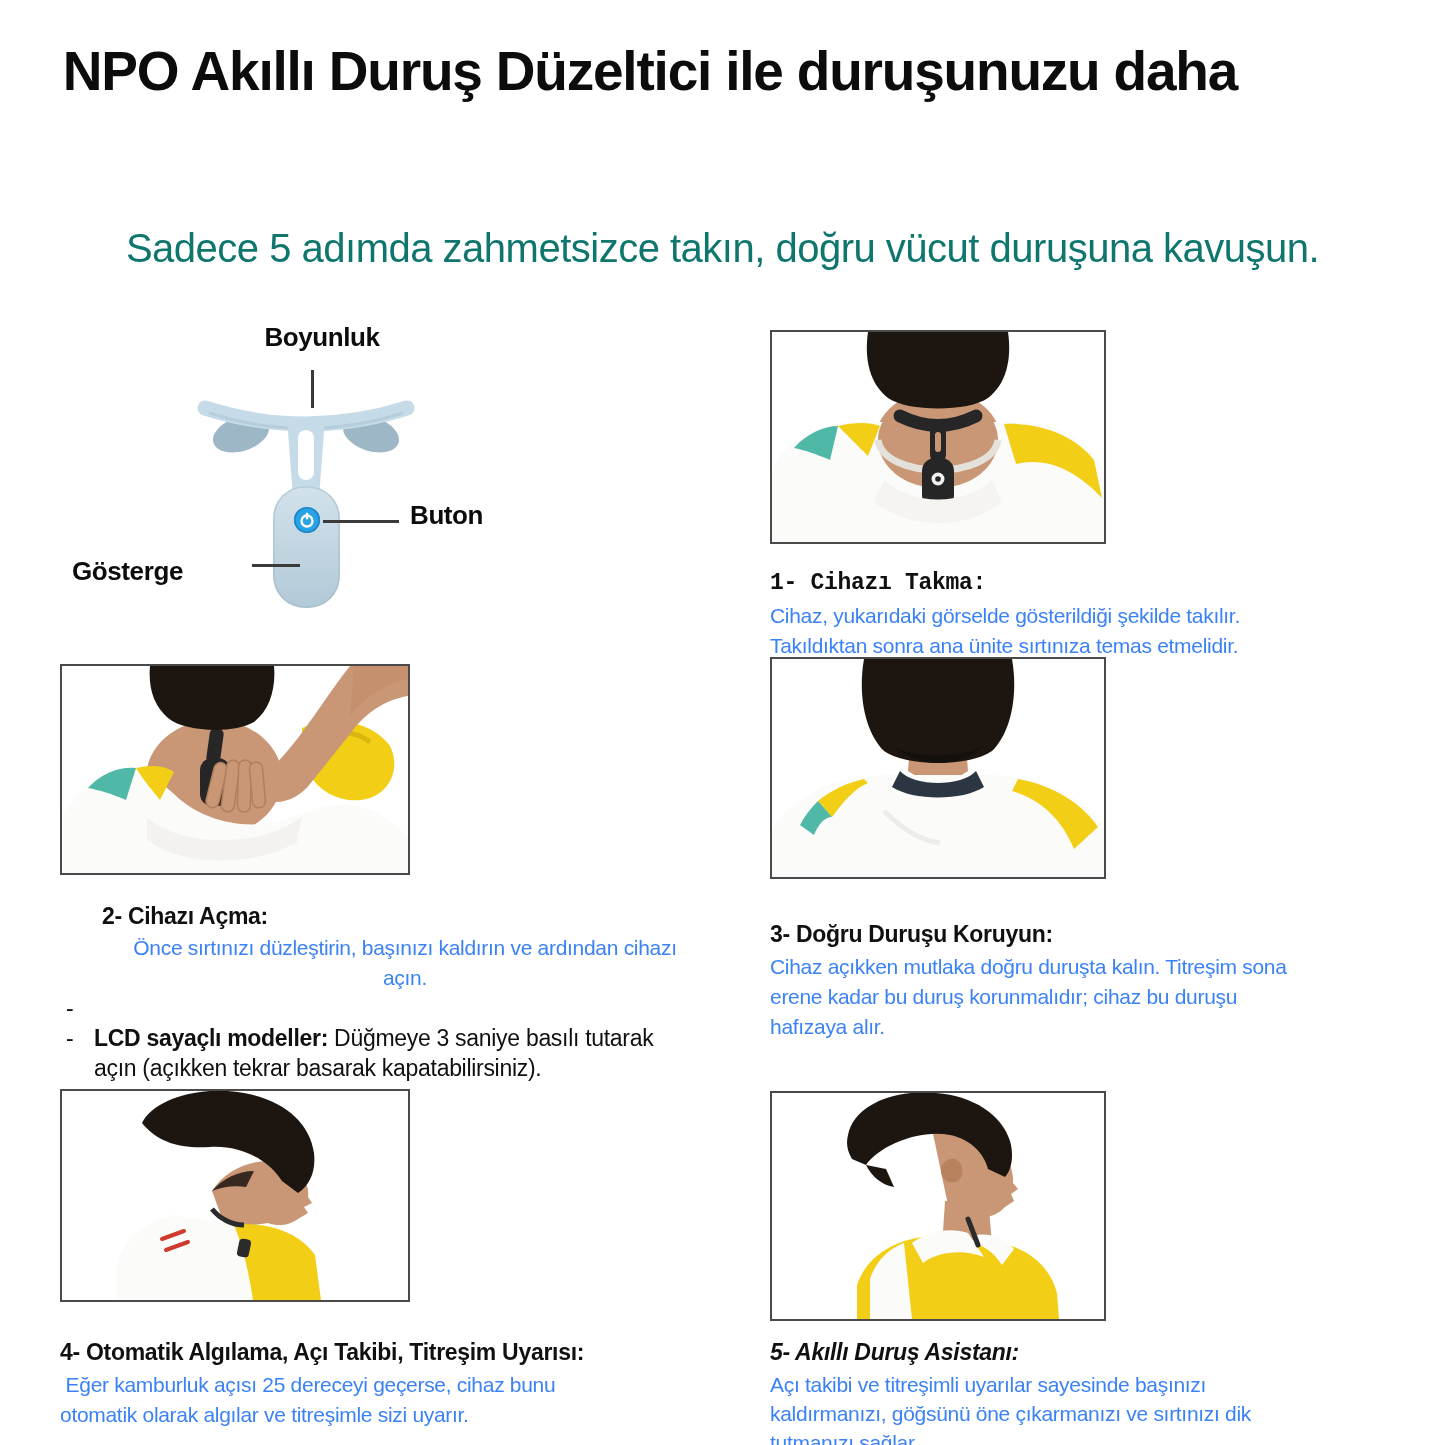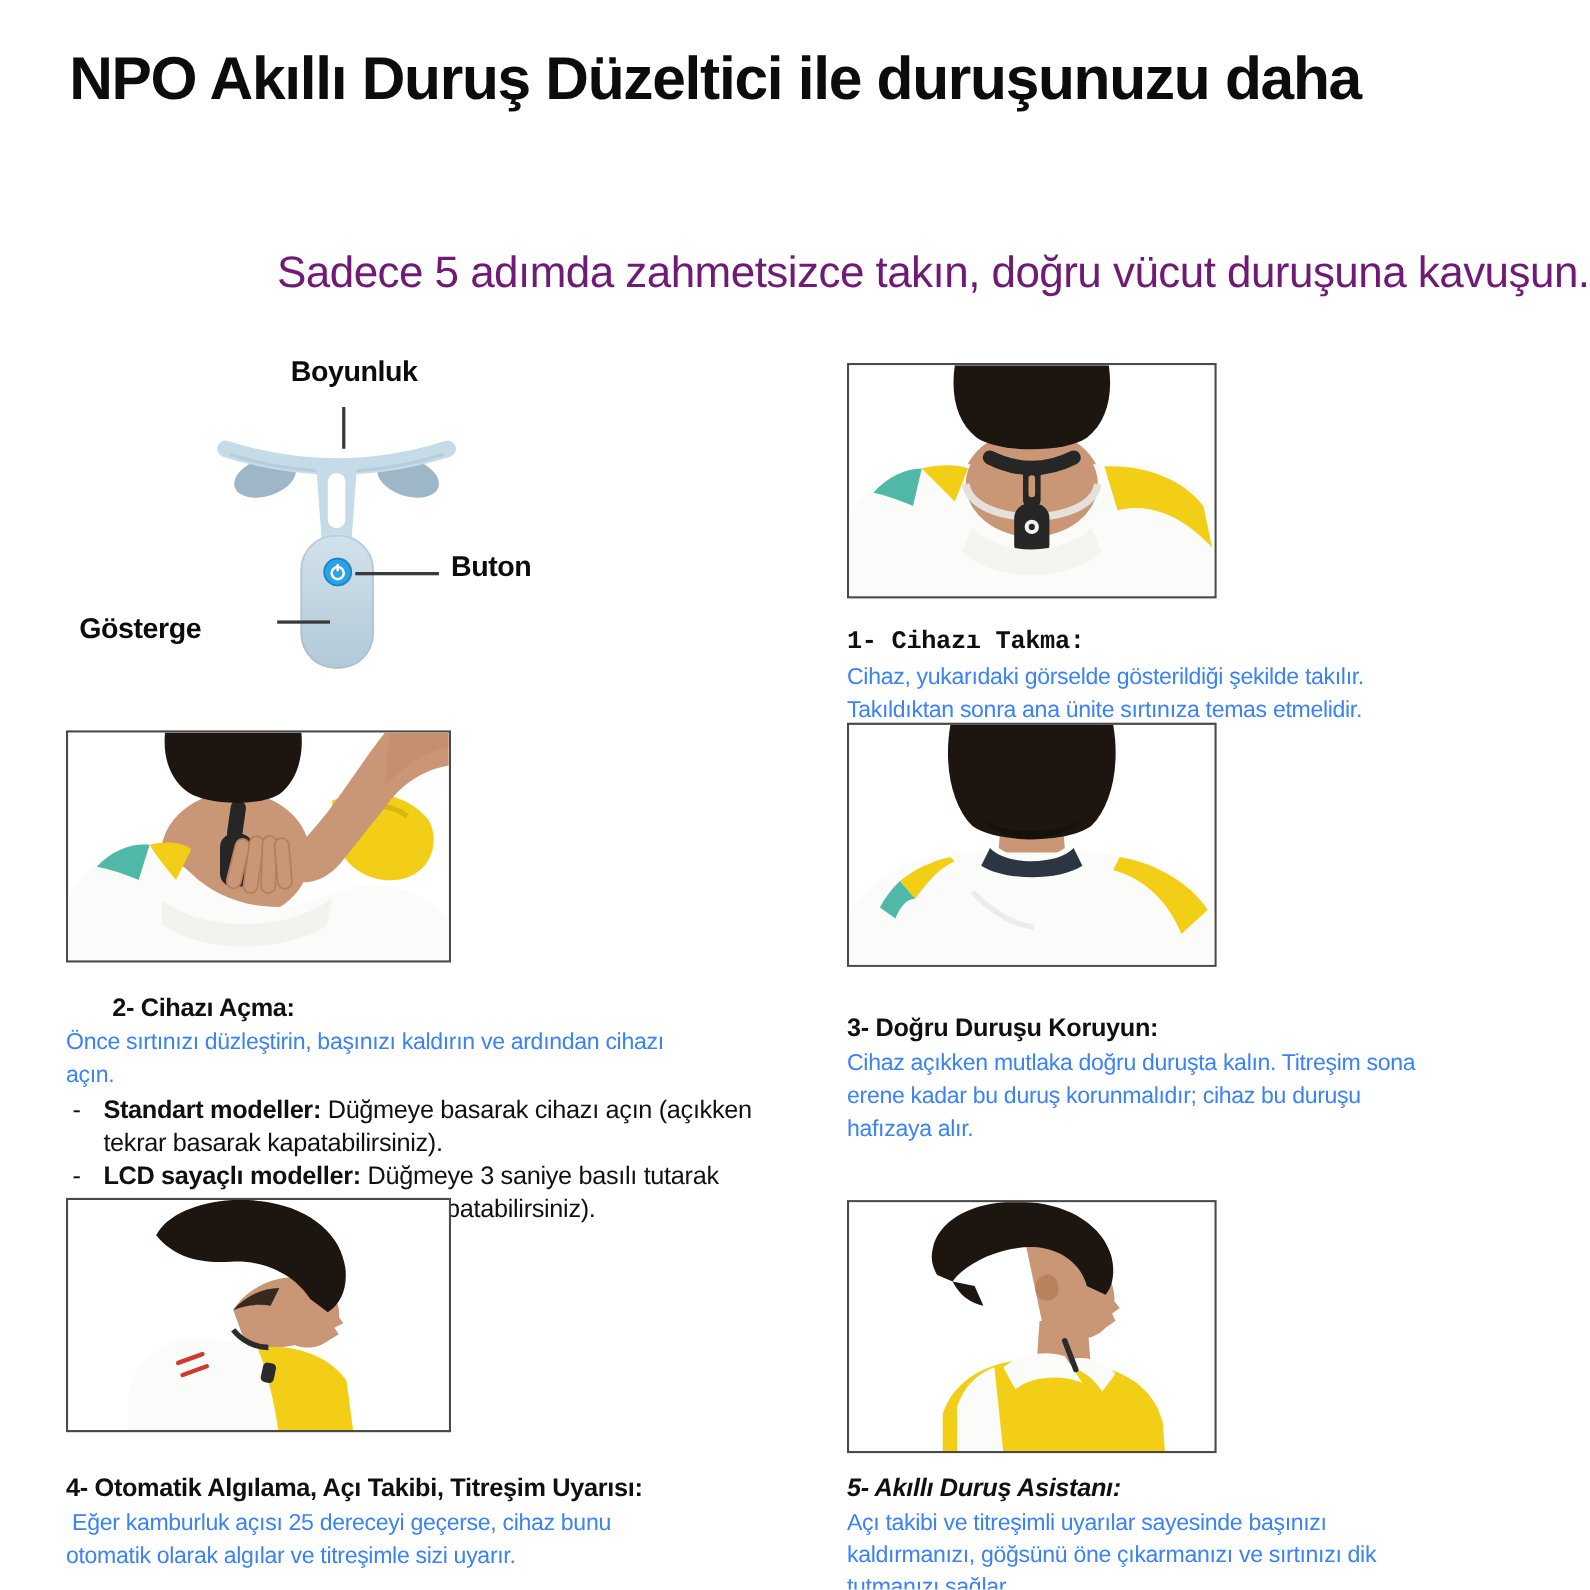--- a/index.html
+++ b/index.html
@@ -14,22 +14,22 @@
 
   
   .title {
     position:absolute; top:36px; left:0; width:1300px;
     text-align:center; font-weight:700; font-size:55px; line-height:71px;
     letter-spacing:-1.2px; color:#0c0c0c;
   }
   .title span { display:block; }
   .subtitle {
     position:absolute; top:224px; left:0; width:1445px;
-    text-align:right; font-size:40px; line-height:48px;
-    letter-spacing:-0.5px; color:#701a75;
+    text-align:center; font-size:40px; line-height:48px;
+    letter-spacing:-0.5px; color:#0f766e;
   }
 
   
   .diagram-label {
     position:absolute; font-size:26px; font-weight:700;
     letter-spacing:-0.4px; color:#0c0c0c; white-space:nowrap;
   }
   .connector { position:absolute; background:#3a3a3a; }
   .device-svg { position:absolute; left:195px; top:386px; width:222px; height:228px; }
 
@@ -147,27 +147,25 @@
     <path d="M292,0 L346,0 L346,13 C320,19 302,32 288,50 Z" fill="#b8825f" opacity="0.3"></path>
     <g fill="#c99775" stroke="#b07f5e" stroke-width="1.5">
       <rect x="148" y="96" width="13" height="46" rx="6.5" transform="rotate(14 154 119)"></rect>
       <rect x="162" y="94" width="13" height="52" rx="6.5" transform="rotate(8 168 120)"></rect>
       <rect x="176" y="94" width="13" height="52" rx="6.5" transform="rotate(2 182 120)"></rect>
       <rect x="189" y="96" width="13" height="46" rx="6.5" transform="rotate(-5 195 119)"></rect>
     </g>
   </svg>
 </div>
 <div class="step-heading" style="left:60px; top:903px; width:680px;margin-left:42px;">2- Cihazı Açma:</div>
-<div class="step-body" style="left:60px; top:933px; width:690px;">Önce sırtınızı düzleştirin, başınızı kaldırın ve ardından cihazı
+<div class="step-body" style="left:60px; top:933px; width:690px;text-align:center;">Önce sırtınızı düzleştirin, başınızı kaldırın ve ardından cihazı
 açın.</div>
 <div class="bullets" style="left:60px; top:993px; width:690px;">
   <div class="bullet">
     <span class="dash">-</span>
-    <span class="bullet-text"><b>Standart modeller:</b><span> Düğmeye basarak cihazı açın (açıkken
-tekrar basarak kapatabilirsiniz).</span></span>
   </div>
   <div class="bullet">
     <span class="dash">-</span>
     <span class="bullet-text"><b>LCD sayaçlı modeller:</b><span> Düğmeye 3 saniye basılı tutarak
 açın (açıkken tekrar basarak kapatabilirsiniz).</span></span>
   </div>
 </div>
 
 <div class="photo-frame" style="left:770px; top:657px; width:336px; height:222px;">
   <svg viewBox="0 0 332 218" preserveAspectRatio="none">

